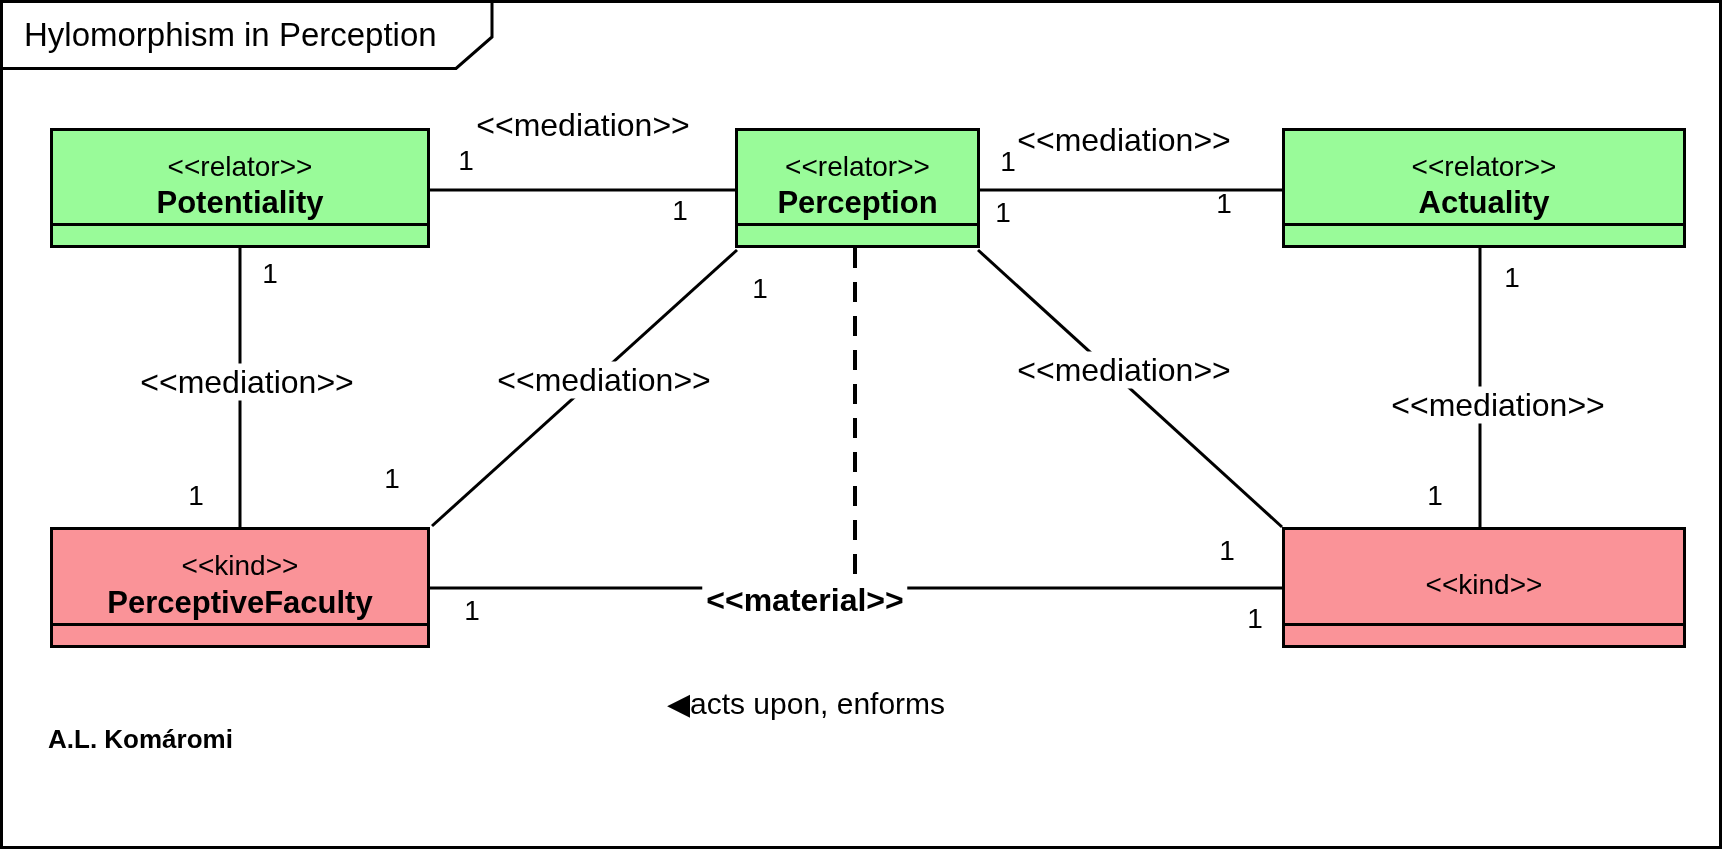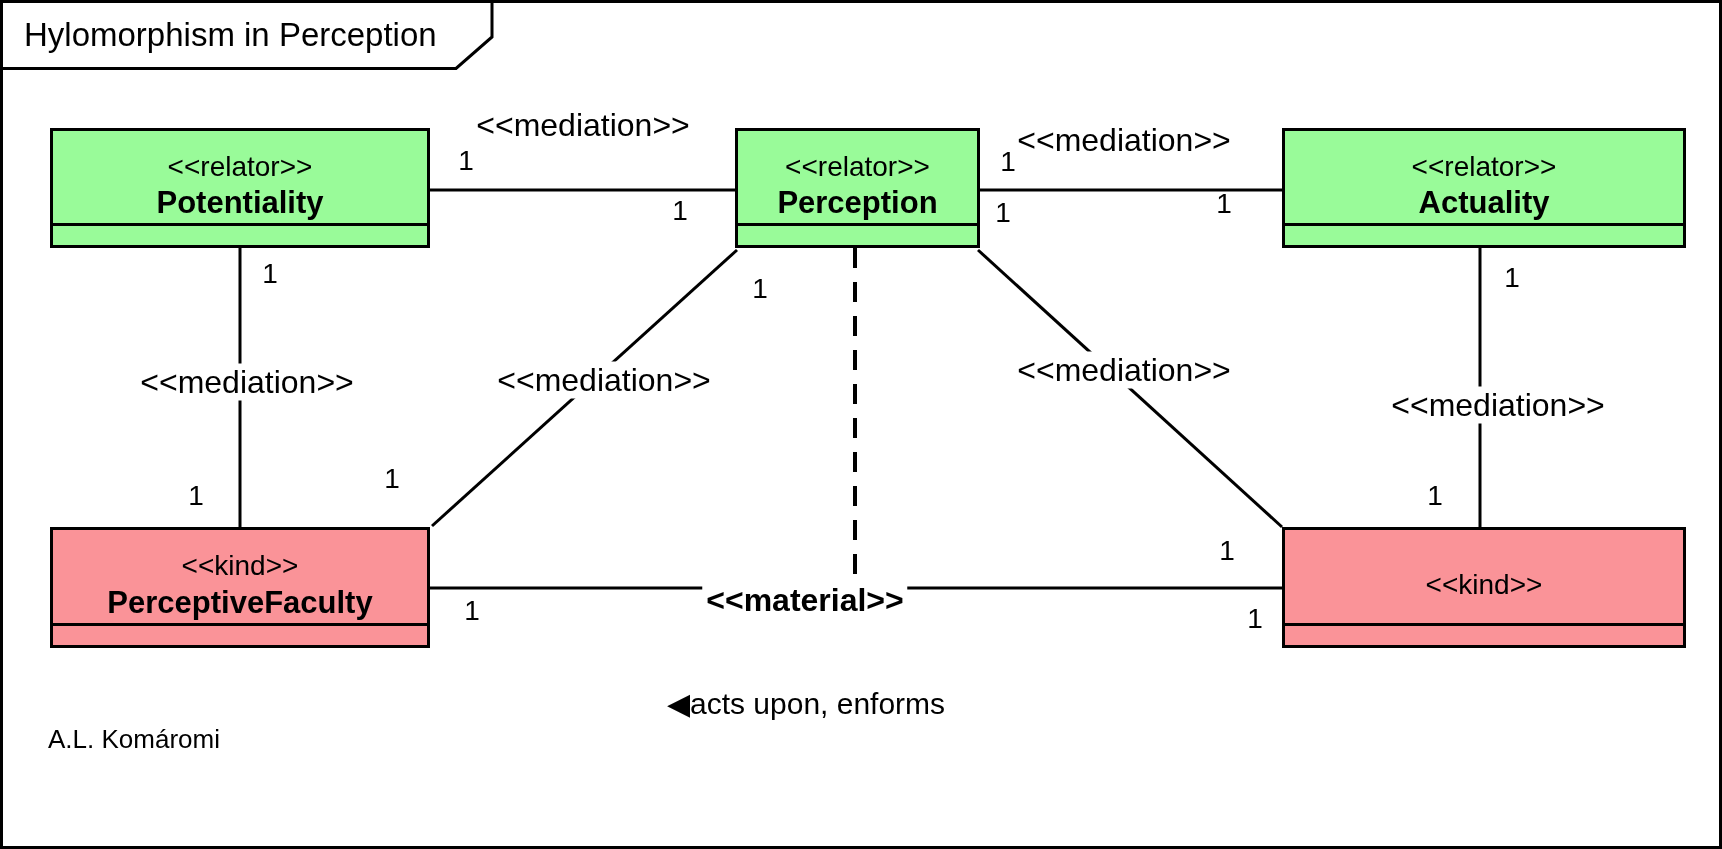--- a/index.html
+++ b/index.html
@@ -50,20 +50,21 @@
     white-space: nowrap;
   }
   .assoc-label { background: #ffffff; padding: 0 4px; }
   .mult { font-size: 28px; }
   .material-name { font-size: 30px; }
   .attribution {
     position: absolute;
     left: 48px; top: 724px;
     font-size: 26px;
     white-space: nowrap;
+    font-weight: bold;
   }
 </style>
 </head>
 <body>
 
 <div class="canvas">
 
   <svg class="lines" width="1722" height="849" viewBox="0 0 1722 849">
 
     <line x1="430" y1="190" x2="735" y2="190" stroke="#000" stroke-width="3"></line>

